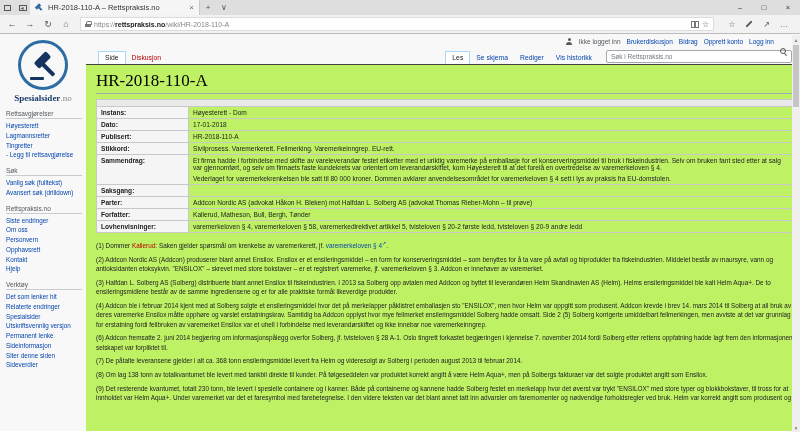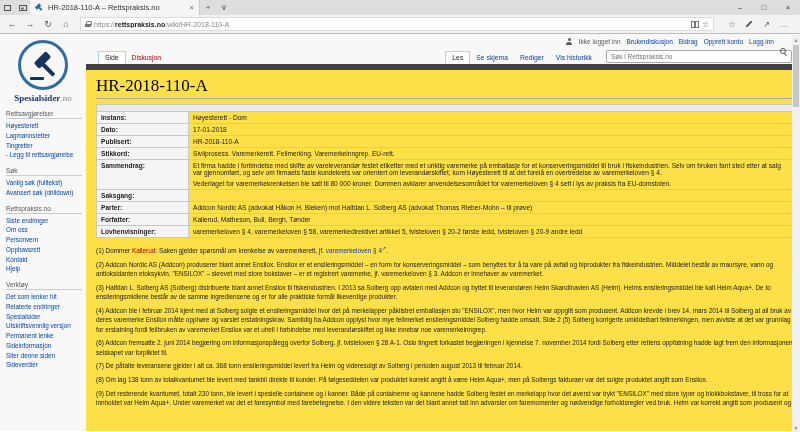--- a/index.html
+++ b/index.html
@@ -67,21 +67,21 @@
   .htab.active { background:#fff; border:1px solid #a7d7f9; border-bottom:none; color:#222; }
   .htab.blue { color:#0645ad; } .htab.red { color:#ba0000; } .htab.black { color:#222; }
   .ht-right { margin-left:auto; display:flex; align-items:flex-end; }
   .searchwrap { position:relative; margin:0 0 1px 8px; }
   .searchwrap input { width:186px; height:13px; font-size:6.5px; padding:1px 14px 1px 4px; border:1px solid #a2a9b1; border-radius:2px; font-family:inherit; color:#222; }
   .searchwrap input::placeholder { color:#72777d; }
   .icon-mag { position:absolute; right:4px; top:3px; width:8px; height:8px; cursor:pointer; }
   .icon-mag::before { content:""; position:absolute; top:0; left:0; width:4px; height:4px; border:1px solid #555; border-radius:50%; }
   .icon-mag::after { content:""; position:absolute; bottom:1px; right:1px; width:3px; height:1px; background:#555; transform:rotate(45deg); }
 
-  .content { flex:1; background:#fde047; border-top:6px solid #404040; padding:6px 4px 0 10px; overflow:hidden; }
+  .content { flex:1; background:#bef264; border-top:1px solid #404040; padding:6px 4px 0 10px; overflow:hidden; }
   h1.page-title { font-family:"Liberation Serif","DejaVu Serif",serif; font-weight:normal; font-size:17px; color:#000; border-bottom:1px solid #a2a9b1; padding-bottom:2px; margin-bottom:5px; }
 
   table.infobox { width:100%; border-collapse:collapse; font-size:6.6px; color:#202122; margin-bottom:7px; }
   table.infobox td { border:1px solid #c8c8c8; padding:2px 4px; vertical-align:top; }
   table.infobox td.lbl { width:92px; font-weight:bold; background:#f5f5f5; white-space:nowrap; }
   table.infobox tr.headstrip td { height:7px; background:#e9e9e9; padding:0; }
   .samm p + p { margin-top:4px; }
   td.empty { height:10px; }
 
   .paras { font-size:6.4px; line-height:1.45; color:#202122; }

